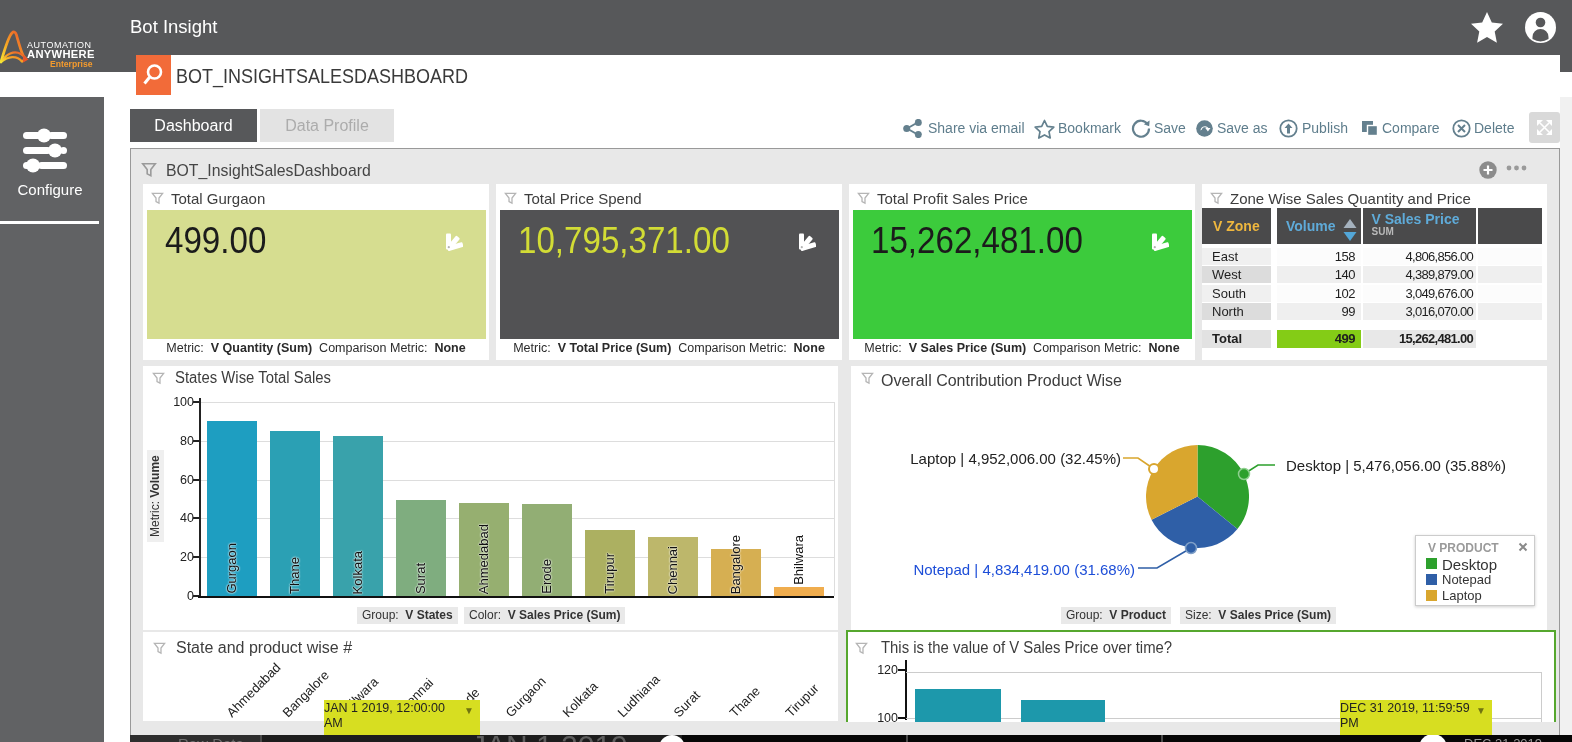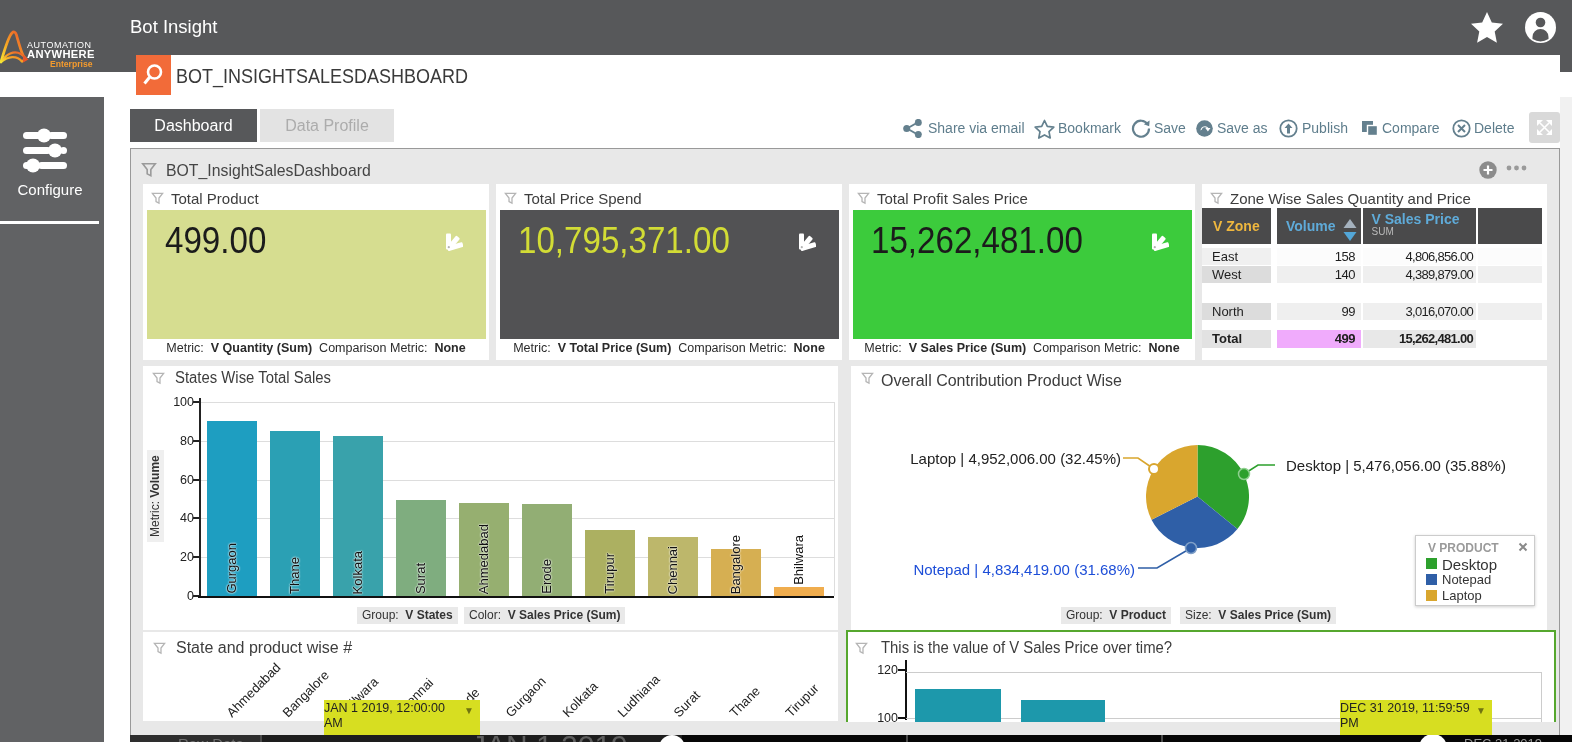--- a/index.html
+++ b/index.html
@@ -178,21 +178,21 @@
       <circle cx="3" cy="4" r="2.4"></circle>
       <circle cx="10.5" cy="4" r="2.4"></circle>
       <circle cx="18" cy="4" r="2.4"></circle>
     </g>
   </svg>
 
 <div class="card" style="left:143px;top:184px;width:346px;height:176px">
   <svg class="cfunnel" width="13" height="14" viewBox="0 0 14 14">
       <path d="M1.5 2 L12.5 2 L8.6 7 L8.6 12.5 L5.4 10.8 L5.4 7 Z" fill="none" stroke="#b5b5b5" stroke-width="1.4"></path>
     </svg>
-  <div class="ctitle">Total Product</div>
+  <div class="ctitle">Total Gurgaon</div>
   <div class="block" style="background:#D6DD90">
     <div class="bigval" style="color:#1b1b1b">499.00</div>
     <svg class="fan" width="18" height="20" viewBox="0 0 18 20">
         <g fill="#fff">
           <rect x="1" y="1.5" width="5" height="16" rx="1"></rect>
           <rect x="1" y="1.5" width="5" height="16" rx="1" transform="rotate(40 3.5 16.5)"></rect>
           <rect x="1" y="1.5" width="5" height="16" rx="1" transform="rotate(74 3.5 16.5)"></rect>
         </g>
         <circle cx="3.8" cy="15.2" r="1.1" fill="rgba(0,0,0,0.3)"></circle>
       </svg>
@@ -242,45 +242,51 @@
   <div class="ctitle">Zone Wise Sales Quantity and Price</div>
 
   <div class="abs" style="left:0;top:24px;width:69px;height:36px;background:#4A4A4B;color:#EFB73E;font-weight:bold;font-size:14px;line-height:36px;padding-left:11px">V Zone</div>
   <div class="abs" style="left:75px;top:24px;width:84px;height:36px;background:#4A4A4B;color:#5FABD9;font-weight:bold;font-size:14px;line-height:36px;padding-left:9px">Volume</div>
   <svg class="abs" style="left:141px;top:35px" width="14" height="23" viewBox="0 0 14 23">
       <path d="M7 0 L13.5 9 L0.5 9 Z" fill="#A5B2BE"></path>
       <path d="M7 22 L13.5 13 L0.5 13 Z" fill="#53A7D8"></path>
     </svg>
   <div class="abs" style="left:160.5px;top:24px;width:113.5px;height:36px;background:#4A4A4B">
     <div class="abs" style="left:9px;top:3px;color:#5FABD9;font-weight:bold;font-size:14px">V Sales Price</div>
-    <div class="abs" style="left:9px;top:18px;color:#B9B9B9;font-weight:normal;font-size:10px">SUM</div>
+    <div class="abs" style="left:9px;top:18px;color:#B9B9B9;font-weight:bold;font-size:10px">SUM</div>
   </div>
   <div class="abs" style="left:275.5px;top:24px;width:64.5px;height:36px;background:#4A4A4B"></div>
 
   <div class="trow" style="top:63.5px">
       <div class="tc1" style="background:#F0F0F0">East</div>
       <div class="tc2" style="background:#FCFCFC">158</div>
       <div class="tc3" style="background:#FCFCFC">4,806,856.00</div>
       <div class="tc4" style="background:#FCFCFC"></div>
     </div>
   <div class="trow" style="top:82.1px">
       <div class="tc1" style="background:#DCDCDC">West</div>
       <div class="tc2" style="background:#EFEFEF">140</div>
       <div class="tc3" style="background:#EFEFEF">4,389,879.00</div>
       <div class="tc4" style="background:#EFEFEF"></div>
     </div>
+  <div class="trow" style="top:100.7px">
+      <div class="tc1" style="background:#F0F0F0">South</div>
+      <div class="tc2" style="background:#FCFCFC">102</div>
+      <div class="tc3" style="background:#FCFCFC">3,049,676.00</div>
+      <div class="tc4" style="background:#FCFCFC"></div>
+    </div>
   <div class="trow" style="top:119.3px">
       <div class="tc1" style="background:#DCDCDC">North</div>
       <div class="tc2" style="background:#EFEFEF">99</div>
       <div class="tc3" style="background:#EFEFEF">3,016,070.00</div>
       <div class="tc4" style="background:#EFEFEF"></div>
     </div>
   <div class="trow" style="top:146.4px;height:18px;font-weight:bold">
       <div class="tc1" style="background:#E2E2E2;height:18px">Total</div>
-      <div class="tc2" style="background:#f0abfc;height:18px">499</div>
+      <div class="tc2" style="background:#84cc16;height:18px">499</div>
       <div class="tc3" style="background:#E8E8E8;height:18px">15,262,481.00</div>
     </div>
 </div>
 
 <div class="card" style="left:143px;top:366px;width:695px;height:264px">
   <svg class="cfunnel" style="left:9px;top:5px" width="13" height="14" viewBox="0 0 14 14">
       <path d="M1.5 2 L12.5 2 L8.6 7 L8.6 12.5 L5.4 10.8 L5.4 7 Z" fill="none" stroke="#b5b5b5" stroke-width="1.4"></path>
     </svg>
   <div class="ctitle" style="left:32px;top:3px;font-size:16px;transform:scaleX(0.93);transform-origin:0 0">States Wise Total Sales</div>
   <div class="abs" style="left:4px;top:84px;width:17px;height:92px;background:#EFEFEF"></div>

